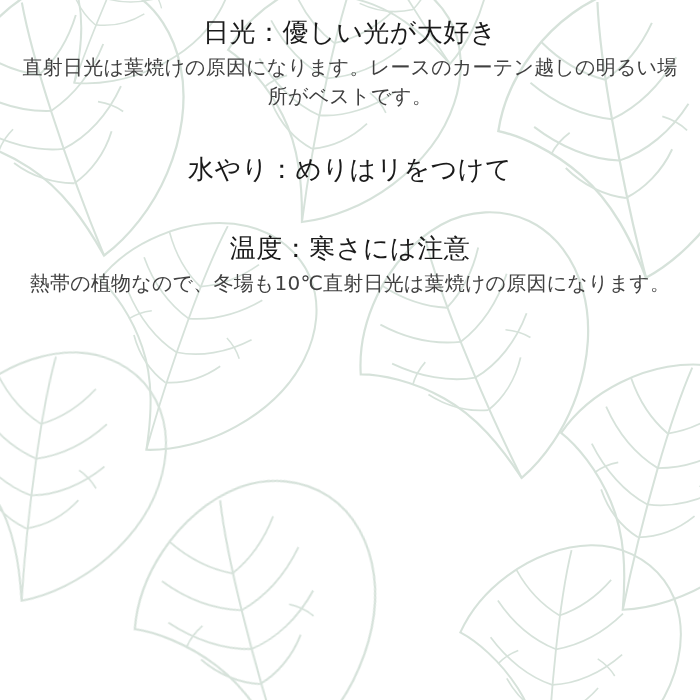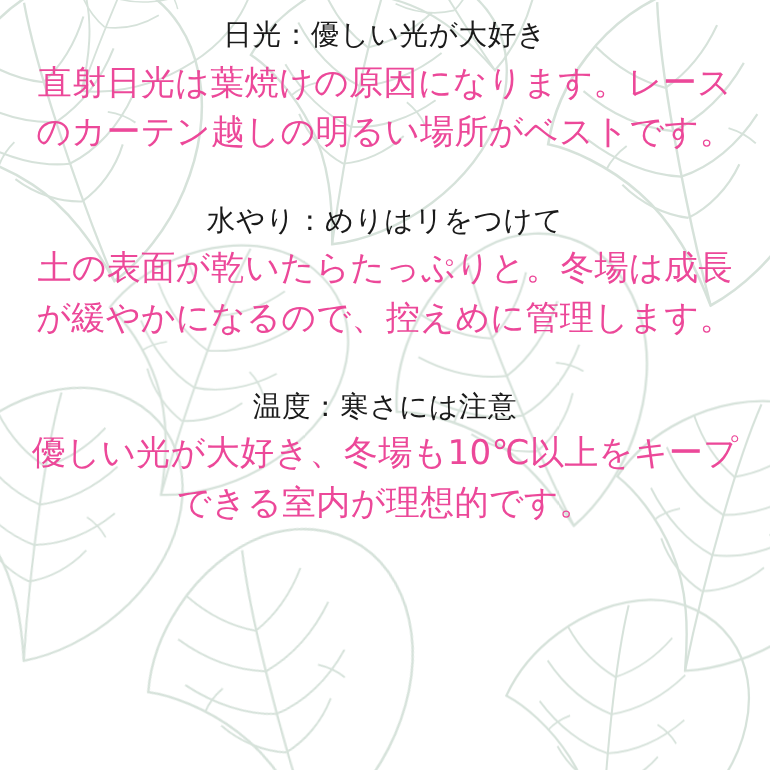--- a/index.html
+++ b/index.html
@@ -57,23 +57,23 @@
     line-height: 1.42;
     color: #1a1a1a;
     font-weight: 400;
     letter-spacing: 0.5px;
     margin: 0 0 2px 0;
     white-space: nowrap;
   }
 
   .sec-body {
     text-align: center;
-    font-size: 31px;
+    font-size: 20px;
     line-height: 1.45;
-    color: #ec4899;
+    color: #404040;
     font-weight: 400;
     letter-spacing: 0.2px;
     margin: 0;
   }
 
   
   .sec-1 { margin-top: 0px; margin-bottom: 40px; }
   .sec-2 { margin-bottom: 40px; }
   .sec-3 { margin-bottom: 40px; }
   .sec-4 { margin-bottom: 0; }
@@ -122,25 +122,24 @@
 
   <div id="content">
 
     <div class="section sec-1">
       <p class="sec-heading">日光：優しい光が大好き</p>
       <p class="sec-body">直射日光は葉焼けの原因になります。レースのカーテン越しの明るい場所がベストです。</p>
     </div>
 
     <div class="section sec-2">
       <p class="sec-heading">水やり：めりはリをつけて</p>
-      <p class="sec-body">土の表面が乾いたらたっぷりと。冬場は成長が緩やかになるので、控えめに管理します。</p>
     </div>
 
     <div class="section sec-3">
       <p class="sec-heading">温度：寒さには注意</p>
-      <p class="sec-body">優しい光が大好き、冬場も10℃以上をキープできる室内が理想的です。</p>
+      <p class="sec-body">熱帯の植物なので、冬場も10℃直射日光は葉焼けの原因になります。</p>
     </div>
 
     <div class="section sec-4">
     </div>
 
   </div>
 </div>
 
 </body></html>

